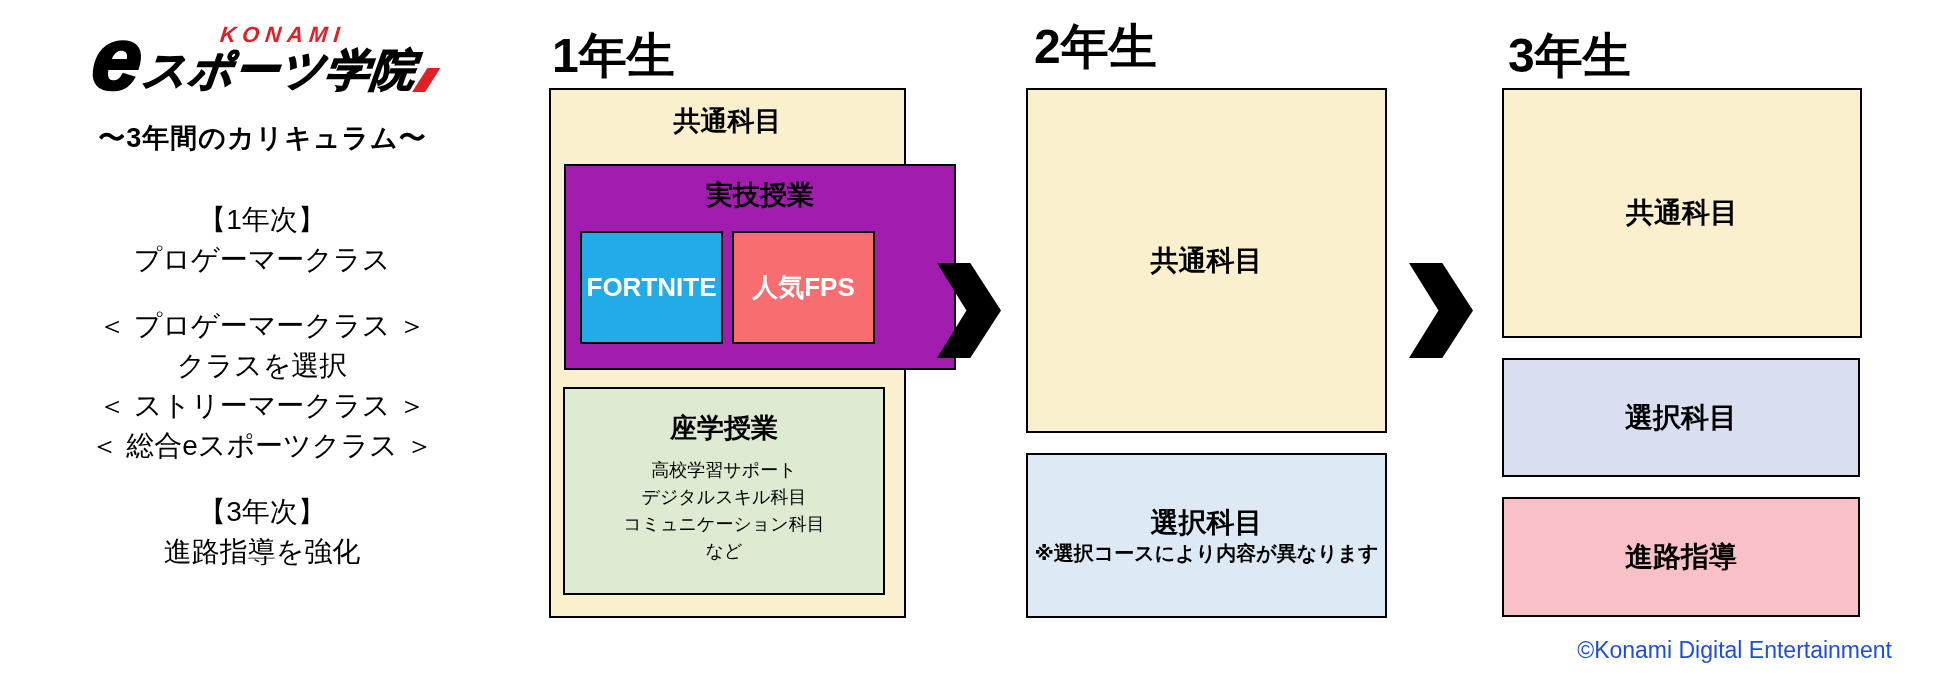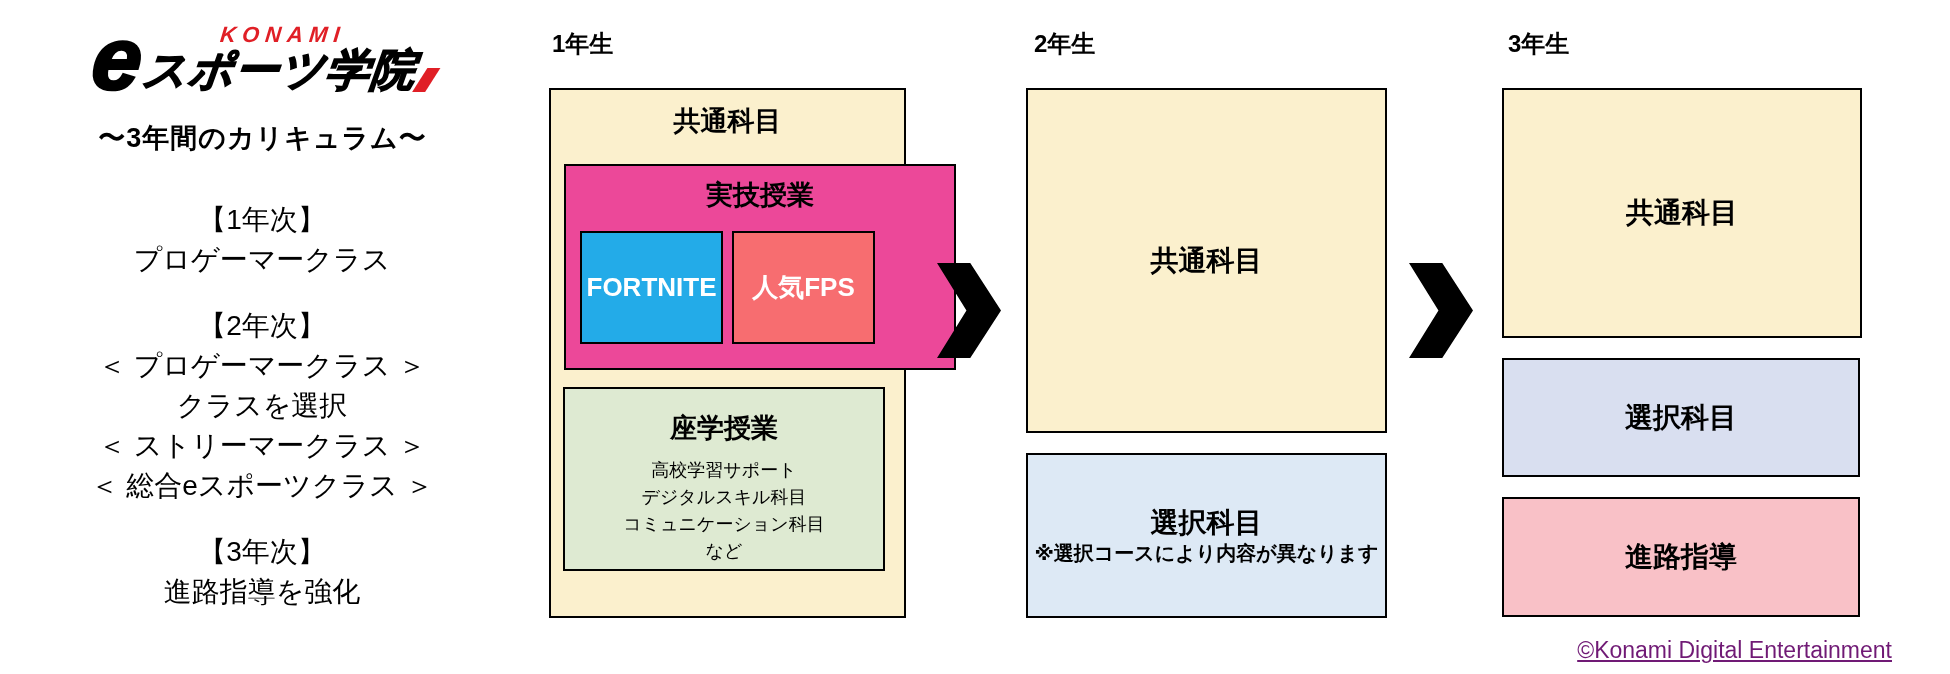--- a/index.html
+++ b/index.html
@@ -14,31 +14,31 @@
   .logo-school{font-weight:700;font-style:italic;font-size:44px;letter-spacing:1px;line-height:1.08;-webkit-text-stroke:1.5px #000;white-space:nowrap;}
   .logo-slash{width:13px;height:24px;background:#e01f26;transform:skewX(-28deg);margin:0 0 2px 5px;}
   .subtitle{position:absolute;left:55px;top:120px;width:415px;text-align:center;font-size:27px;font-weight:700;letter-spacing:1px;}
   .intro{position:absolute;left:38px;top:200px;width:448px;text-align:center;font-size:28px;line-height:40px;}
   .intro-group + .intro-group{margin-top:26px;}
 
   
   .box{position:absolute;border:2px solid #000;box-sizing:border-box;}
   .centered{display:flex;flex-direction:column;align-items:center;justify-content:center;}
   .box-title{text-align:center;font-size:27px;font-weight:700;}
-  .year-label{position:absolute;font-size:24px;font-weight:700;line-height:1;}
+  .year-label{position:absolute;font-size:48px;font-weight:700;line-height:1;}
 
   
   .y1-outer{left:549px;top:88px;width:357px;height:530px;background:#fbf0cd;}
   .y1-common-title{margin-top:13px;}
-  .y1-practical{position:absolute;left:13px;top:74px;width:392px;height:206px;background:#ec4899;border:2px solid #000;box-sizing:border-box;}
+  .y1-practical{position:absolute;left:13px;top:74px;width:392px;height:206px;background:#a21caf;border:2px solid #000;box-sizing:border-box;}
   .y1-practical-title{margin-top:11px;}
   .game-box{position:absolute;top:65px;width:143px;height:113px;border:2px solid #000;box-sizing:border-box;display:flex;align-items:center;justify-content:center;color:#fff;font-weight:700;font-size:26px;}
   .game-blue{left:14px;background:#23abe8;text-align:right;}
   .game-red{left:166px;background:#f76d70;}
-  .y1-lecture{position:absolute;left:12px;top:297px;width:322px;height:184px;background:#deead2;border:2px solid #000;box-sizing:border-box;}
+  .y1-lecture{position:absolute;left:12px;top:297px;width:322px;height:208px;background:#deead2;border:2px solid #000;box-sizing:border-box;}
   .y1-lecture-title{margin-top:21px;}
   .y1-lecture-lines{margin-top:11px;text-align:center;font-size:18px;line-height:27px;}
 
   
   .y2-outer{left:1026px;top:88px;width:361px;height:345px;background:#fbf0cd;}
   .y2-elective{left:1026px;top:453px;width:361px;height:165px;background:#dde9f5;}
   .elective-title{font-size:28px;font-weight:700;line-height:34px;}
   .elective-note{font-size:20px;font-weight:700;line-height:26px;}
   .common-big{font-size:28px;font-weight:700;}
 
@@ -47,21 +47,21 @@
   .y3-elective{left:1502px;top:358px;width:358px;height:119px;background:#d9dff0;}
   .y3-career{left:1502px;top:497px;width:358px;height:120px;background:#f9c1c7;}
 
   
   .chevron{position:absolute;width:64px;height:95px;background:#000;
     clip-path:polygon(0% 0%, 52% 0%, 100% 50%, 52% 100%, 0% 100%, 46% 50%);}
   .chev1{left:937px;top:263px;}
   .chev2{left:1409px;top:263px;}
 
   
-  .copyright{position:absolute;top:637px;right:58px;font-size:23px;color:#701a75;text-decoration:underline;}
+  .copyright{position:absolute;top:637px;right:58px;font-size:23px;color:#1d4ed8;}
 </style>
 </head>
 <body>
 
 <div class="canvas">
 
   <div class="logo">
     <span class="logo-e">e</span>
     <span class="logo-right">
       <span class="logo-brand">KONAMI</span>
@@ -71,21 +71,20 @@
   </div>
 
   <div class="subtitle">〜3年間のカリキュラム〜</div>
 
   <div class="intro">
     <div class="intro-group">
       <div>【1年次】</div>
       <div>プロゲーマークラス</div>
     </div>
     <div class="intro-group">
-      <div>【2年次】</div>
       <div>＜ プロゲーマークラス ＞</div>
       <div>クラスを選択</div>
       <div>＜ ストリーマークラス ＞</div>
       <div>＜ 総合eスポーツクラス ＞</div>
     </div>
     <div class="intro-group">
       <div>【3年次】</div>
       <div>進路指導を強化</div>
     </div>
   </div>
@@ -104,21 +103,21 @@
         <div>高校学習サポート</div>
         <div>デジタルスキル科目</div>
         <div>コミュニケーション科目</div>
         <div>など</div>
       </div>
     </div>
   </div>
 
   <div class="chevron chev1"></div>
 
-  <div class="year-label" style="left:1034px;top:32px;">2年生</div>
+  <div class="year-label" style="left:1034px;top:23px;">2年生</div>
   <div class="box y2-outer centered">
     <div class="common-big">共通科目</div>
   </div>
   <div class="box y2-elective centered">
     <div class="elective-title">選択科目</div>
     <div class="elective-note">※選択コースにより内容が異なります</div>
   </div>
 
   <div class="chevron chev2"></div>
 

